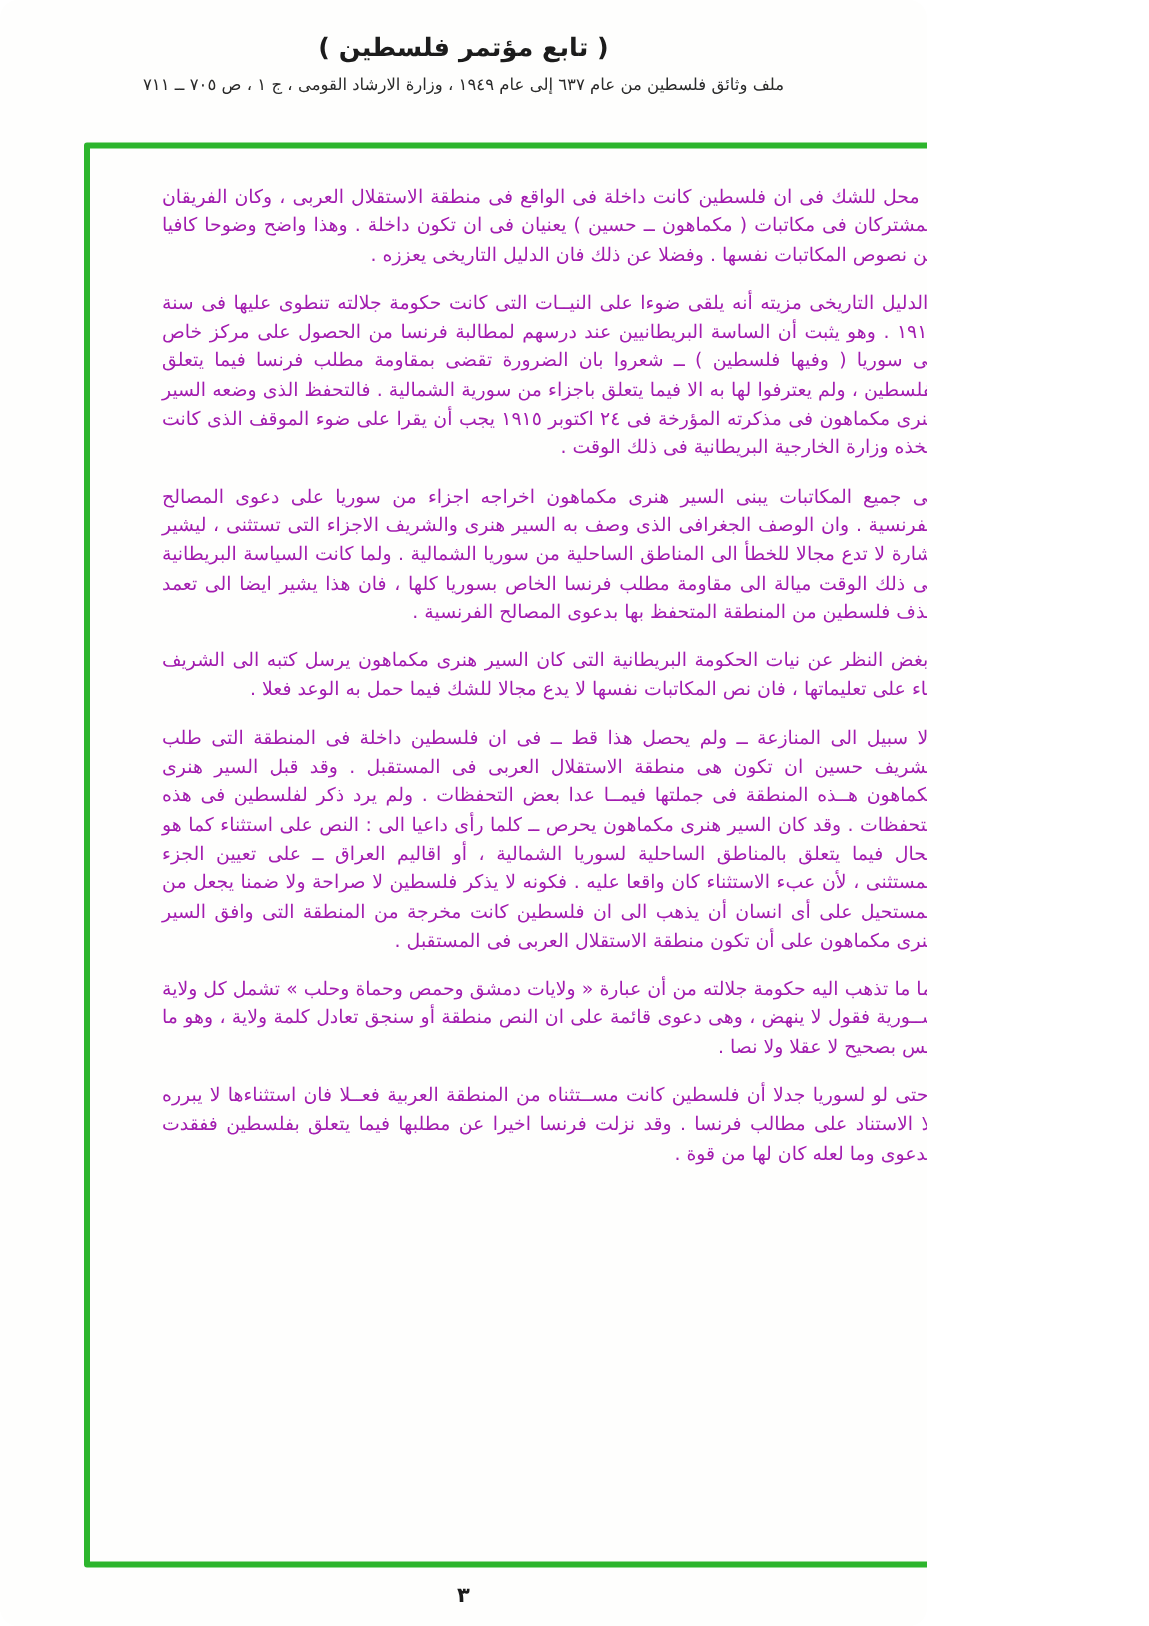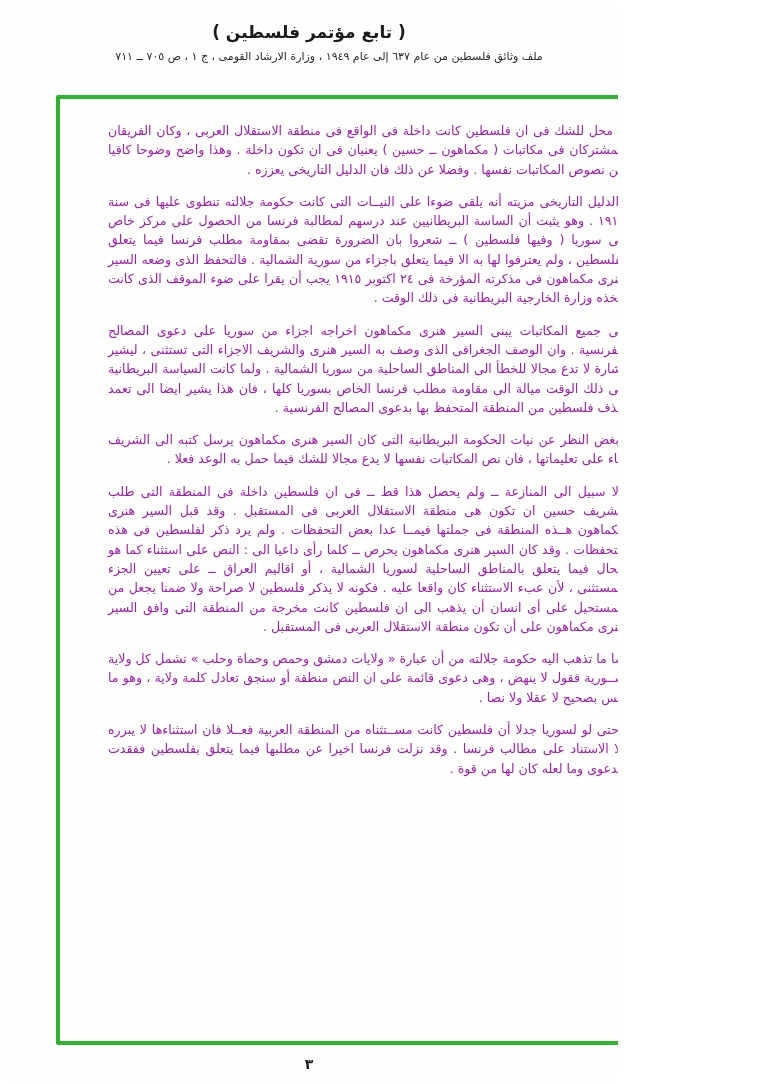--- a/index.html
+++ b/index.html
@@ -29,21 +29,20 @@
   }
   .source-line {
     position: absolute;
     top: 50px;
     left: 0;
     width: 100%;
     text-align: center;
     font-size: 11px;
     direction: rtl;
     color: #2a2a2a;
-    margin-left: 20px;
   }
   .green-box {
     position: absolute;
     top: 95px;
     left: 56px;
     width: 644px;
     height: 950px;
     border: 4px solid #2db52d;
     border-radius: 2px;
     box-sizing: border-box;

